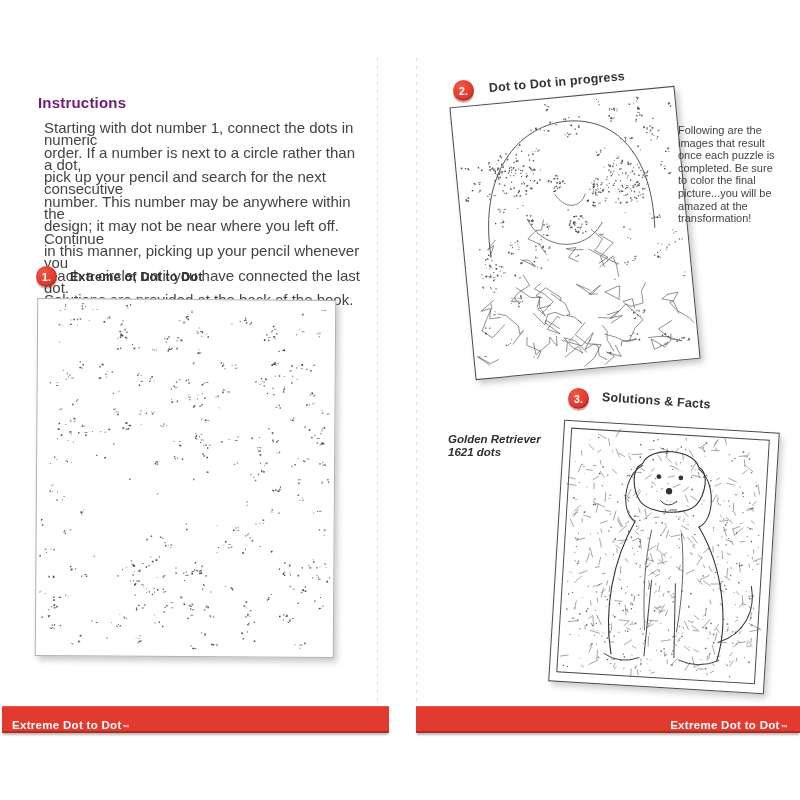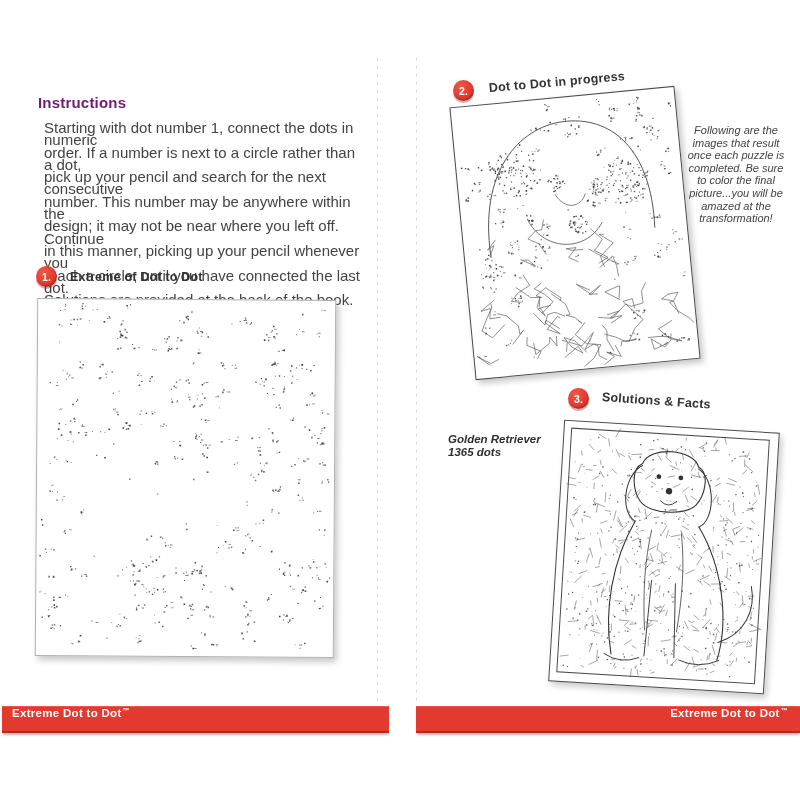--- a/index.html
+++ b/index.html
@@ -6,39 +6,39 @@
   .sheet{position:relative;width:800px;height:800px;background:#fff;overflow:hidden;
          font-family:"Liberation Sans", sans-serif;color:#3d3d3d;}
   .abs{position:absolute;}
 
   
   .page-edge{position:absolute;width:1px;top:58px;height:676px;
     background-image:repeating-linear-gradient(to bottom,#dcdcdc 0 3px,transparent 3px 8px);}
 
   h1.instr{font-size:15px;font-weight:bold;color:#701a75;margin:0;letter-spacing:.2px;}
   .body-text{font-size:15px;line-height:12.3px;color:#434343;white-space:pre-line;margin-left:6px;}
-  .aside-text{font-size:11px;line-height:12.6px;color:#434343;white-space:pre-line;text-align:center;font-style:italic;}
+  .aside-text{font-size:11px;line-height:12.6px;color:#434343;white-space:pre-line;text-align:left;}
   .fact-title{font-size:11.5px;line-height:13px;font-weight:bold;font-style:italic;color:#2e2e2e;white-space:pre-line;}
   .fact-text{font-size:11px;line-height:13px;color:#434343;white-space:pre-line;}
 
   .badge{width:21px;height:21px;border-radius:50%;
     background:radial-gradient(circle at 35% 30%, #ef5947, #e23a2e 55%, #cf2f24);
     box-shadow:0 2px 0 rgba(140,20,10,.35), inset -1px -2px 0 rgba(0,0,0,.15);
     color:#fff;font-size:10.5px;font-weight:bold;display:flex;align-items:center;justify-content:center;}
   .step-label{font-size:12.5px;font-weight:bold;color:#333;letter-spacing:.2px;white-space:nowrap;}
 
   .card{background:#fff;}
   .card1{border:1px solid #b0b0b0;box-shadow:3px 4px 6px rgba(0,0,0,.22);transform:rotate(.4deg);}
   .card2{border:1px solid #4a4a4a;box-shadow:3px 4px 6px rgba(0,0,0,.22);transform:rotate(-5.5deg);}
   .card3{border:1px solid #4a4a4a;box-shadow:3px 4px 6px rgba(0,0,0,.20);transform:rotate(3.5deg);}
 
   .footer-bar{position:absolute;top:706px;height:24px;background:#e23a2e;
     border-top:1px solid #ea564a;border-bottom:2px solid #b52b20;
     box-shadow:0 3px 2px -1px rgba(0,0,0,.28);
-    display:flex;align-items:flex-start;color:#fff;font-size:11.5px;font-weight:bold;letter-spacing:.3px;}
+    display:flex;align-items:flex-end;color:#fff;font-size:11.5px;font-weight:bold;letter-spacing:.3px;}
   .footer-bar .tm{font-size:7px;vertical-align:super;margin-left:1px;}
   svg{display:block;}
 </style>
 </head>
 <body>
 
 <div class="sheet">
 
   <div class="page-edge" style="left:377px"></div>
   <div class="page-edge" style="left:416px"></div>
@@ -1573,21 +1573,21 @@
 completed. Be sure
 to color the final
 picture...you will be
 amazed at the
 transformation!</div>
 
   <div class="badge abs" style="left:568px;top:388px">3.</div>
   <div class="step-label abs" style="left:602px;top:390px;transform:rotate(4deg);transform-origin:left center">Solutions &amp; Facts</div>
 
   <div class="fact-title abs" style="left:448px;top:433px;width:130px">Golden Retriever
-1365 dots</div>
+1621 dots</div>
 
   <div class="card card3 abs" style="left:556px;top:426px;width:214px;height:260px">
     <svg id="art-solution" width="212" height="258" viewBox="0 0 212 258">
         <rect x="7" y="7" width="198" height="244" fill="none" stroke="#4a4a4a" stroke-width="1"></rect>
         <line x1="122.0" y1="12.6" x2="121.9" y2="9.5" stroke="#4a4a4a" stroke-width="0.6" opacity="0.8"></line>
         <line x1="175.6" y1="84.4" x2="174.6" y2="80.8" stroke="#4a4a4a" stroke-width="0.6" opacity="0.8"></line>
         <line x1="173.7" y1="92.2" x2="166.5" y2="86.8" stroke="#4a4a4a" stroke-width="0.6" opacity="0.8"></line>
         <line x1="156.0" y1="122.6" x2="155.1" y2="116.0" stroke="#4a4a4a" stroke-width="0.6" opacity="0.8"></line>
         <line x1="143.5" y1="13.7" x2="136.8" y2="18.1" stroke="#4a4a4a" stroke-width="0.6" opacity="0.8"></line>
         <line x1="48.5" y1="164.2" x2="46.7" y2="173.9" stroke="#4a4a4a" stroke-width="0.6" opacity="0.8"></line>

